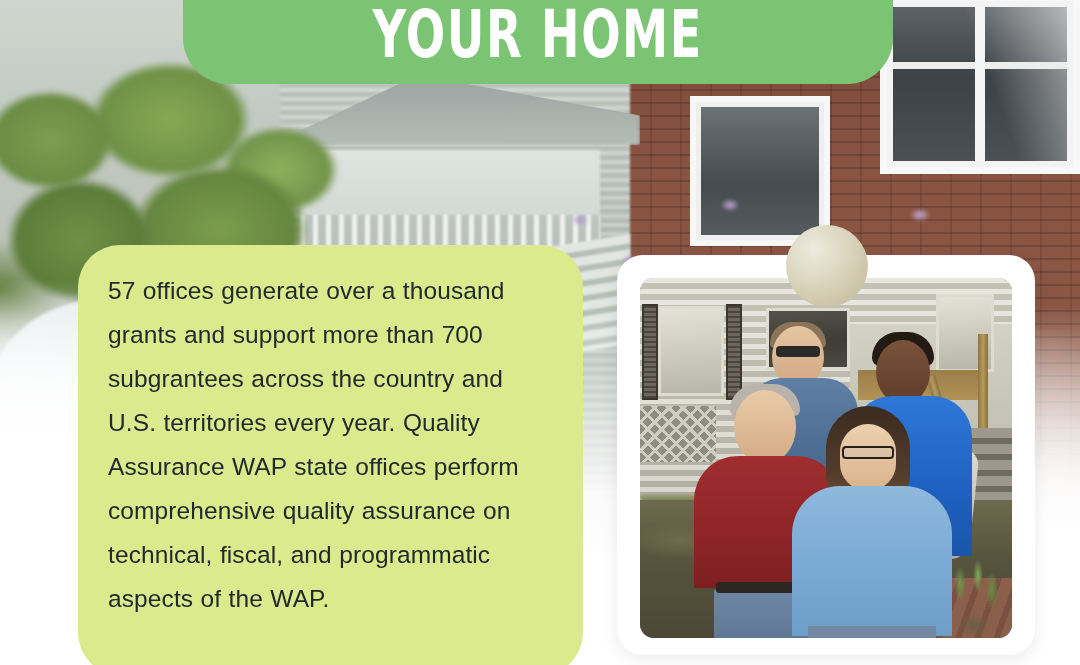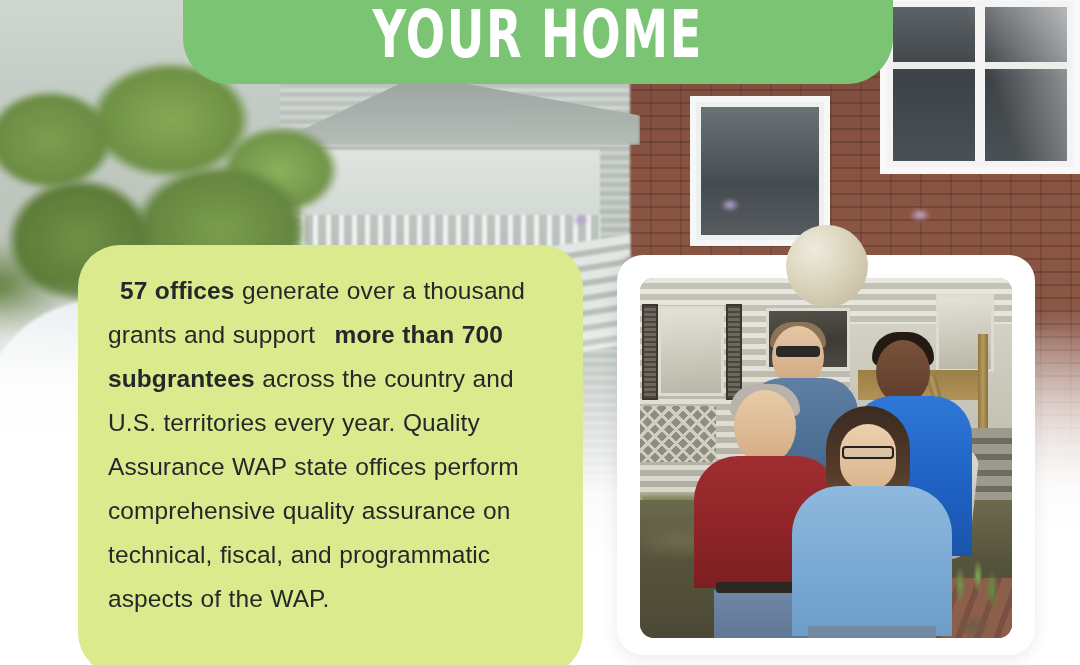--- a/index.html
+++ b/index.html
@@ -254,21 +254,21 @@
     padding: 24px 30px 0 30px;
   }
   .card-paragraph {
     margin: 0;
     color: #23292b;
     font-size: 24.5px;
     line-height: 44px;
     letter-spacing: .1px;
     word-spacing: .5px;
   }
-  .card-paragraph b { font-weight: bold; margin-left: 12px; }
+  .card-paragraph b { font-weight: normal; }
 
   
   .photo-card {
     position: absolute;
     left: 617px;
     top: 255px;
     width: 418px;
     height: 400px;
     background: #ffffff;
     border-radius: 26px;

